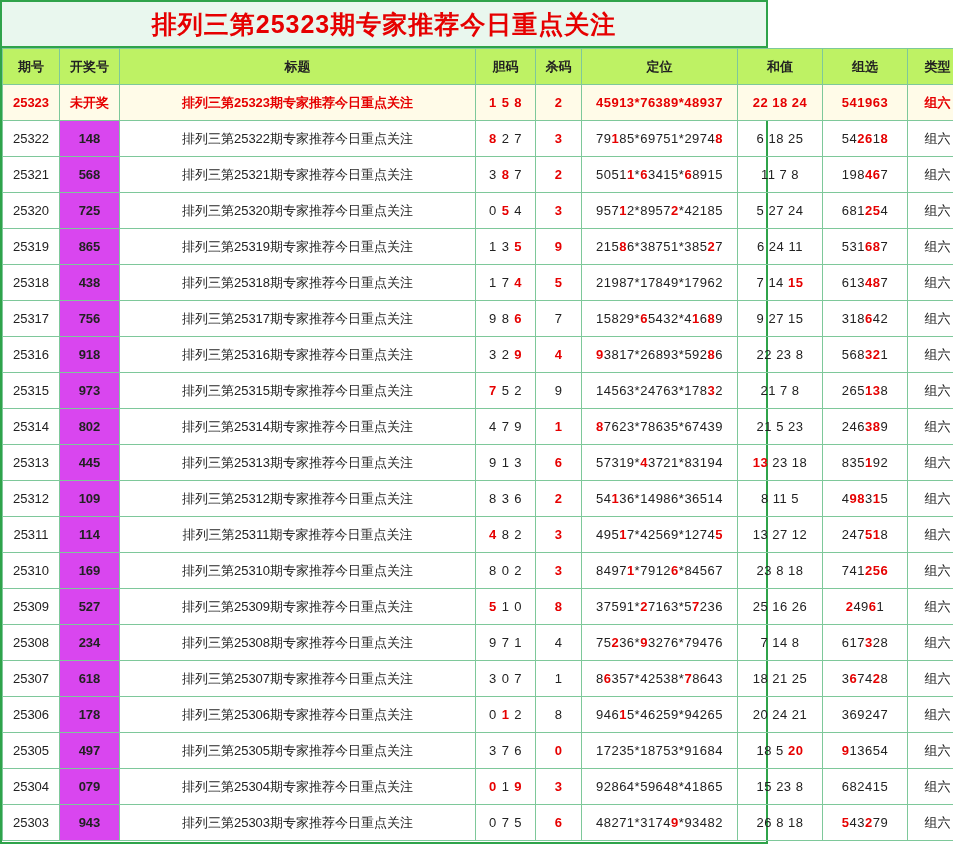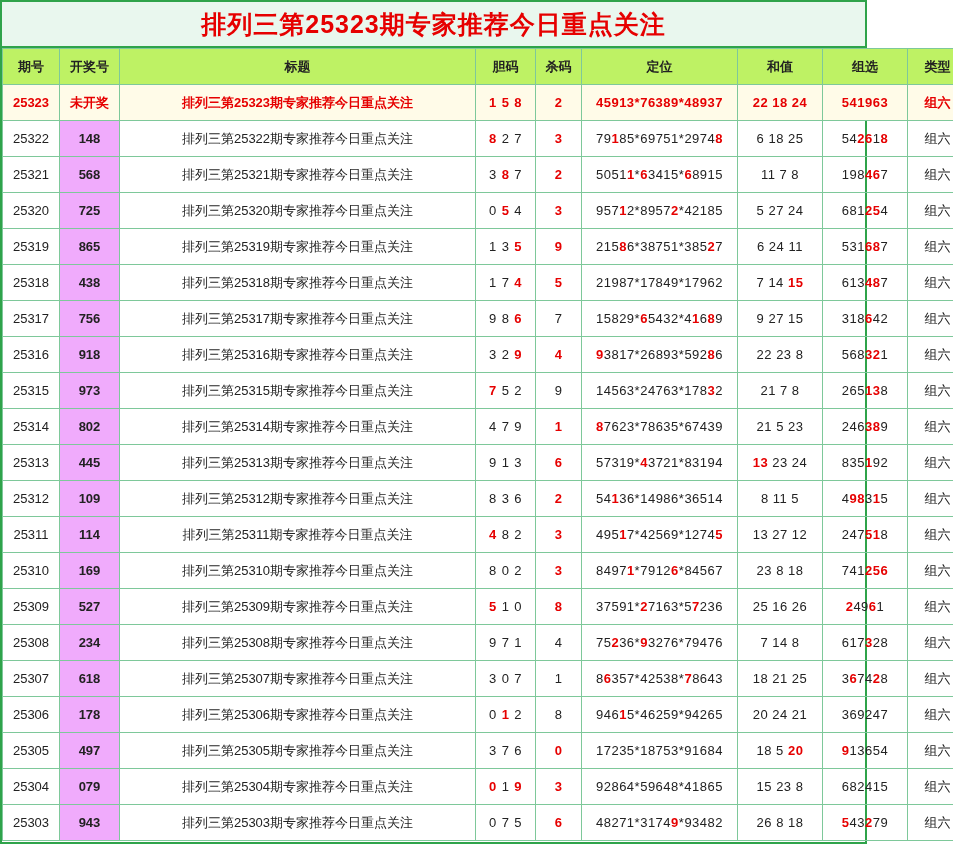--- a/index.html
+++ b/index.html
@@ -7,21 +7,21 @@
     padding: 0;
     background: #ffffff;
   }
   body {
     width: 953px;
     height: 844px;
     font-family: "Liberation Sans", "DejaVu Sans", sans-serif;
     overflow: hidden;
   }
   .page {
-    width: 867px;
+    width: 768px;
     height: 844px;
     box-sizing: border-box;
     border: 2px solid #2fa34a;
     background: #ffffff;
     display: flex;
     flex-direction: column;
   }
   .title-bar {
     height: 44px;
     min-height: 44px;
@@ -78,21 +78,21 @@
   tbody tr.row-current td.cell-issue,
   tbody tr.row-current td.cell-draw,
   tbody tr.row-current td.cell-title,
   tbody tr.row-current td.cell-type {
     color: #e60000;
   }
   td.cell-issue { font-size: 13px; }
   td.cell-draw {
     color: #e60000;
     font-weight: bold;
-    background: #f0abfc;
+    background: #d946ef;
     font-size: 14px;
   }
   tr.row-current td.cell-draw {
     color: #e60000;
     font-weight: bold;
   }
   td.cell-title {
     text-align: center;
     font-size: 13.5px;
     color: #222222;
@@ -251,21 +251,21 @@
           <td class="cell-zx"><span class="blk">246</span><span class="red">38</span><span class="blk">9</span></td>
           <td class="cell-type">组六</td>
         </tr>
         <tr>
           <td class="cell-issue">25313</td>
           <td class="cell-draw">445</td>
           <td class="cell-title">排列三第25313期专家推荐今日重点关注</td>
           <td class="cell-dan"><span class="blk">9</span><span class="sp"></span><span class="blk">1</span><span class="sp"></span><span class="blk">3</span></td>
           <td class="cell-kill"><span class="red">6</span></td>
           <td class="cell-pos"><span class="blk">57319*</span><span class="red">4</span><span class="blk">3721*83194</span></td>
-          <td class="cell-sum"><span class="red">13</span><span class="blk"> 23 24</span></td>
+          <td class="cell-sum"><span class="red">13</span><span class="blk"> 23 18</span></td>
           <td class="cell-zx"><span class="blk">835</span><span class="red">1</span><span class="blk">92</span></td>
           <td class="cell-type">组六</td>
         </tr>
         <tr>
           <td class="cell-issue">25312</td>
           <td class="cell-draw">109</td>
           <td class="cell-title">排列三第25312期专家推荐今日重点关注</td>
           <td class="cell-dan"><span class="blk">8</span><span class="sp"></span><span class="blk">3</span><span class="sp"></span><span class="blk">6</span></td>
           <td class="cell-kill"><span class="red">2</span></td>
           <td class="cell-pos"><span class="blk">54</span><span class="red">1</span><span class="blk">36*14986*36514</span></td>

